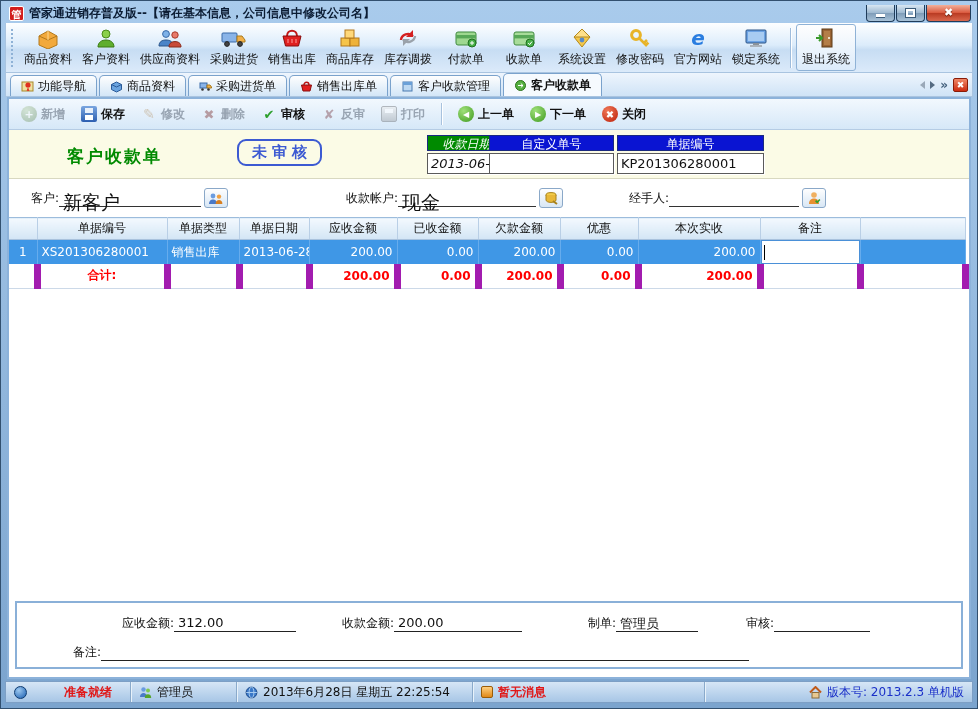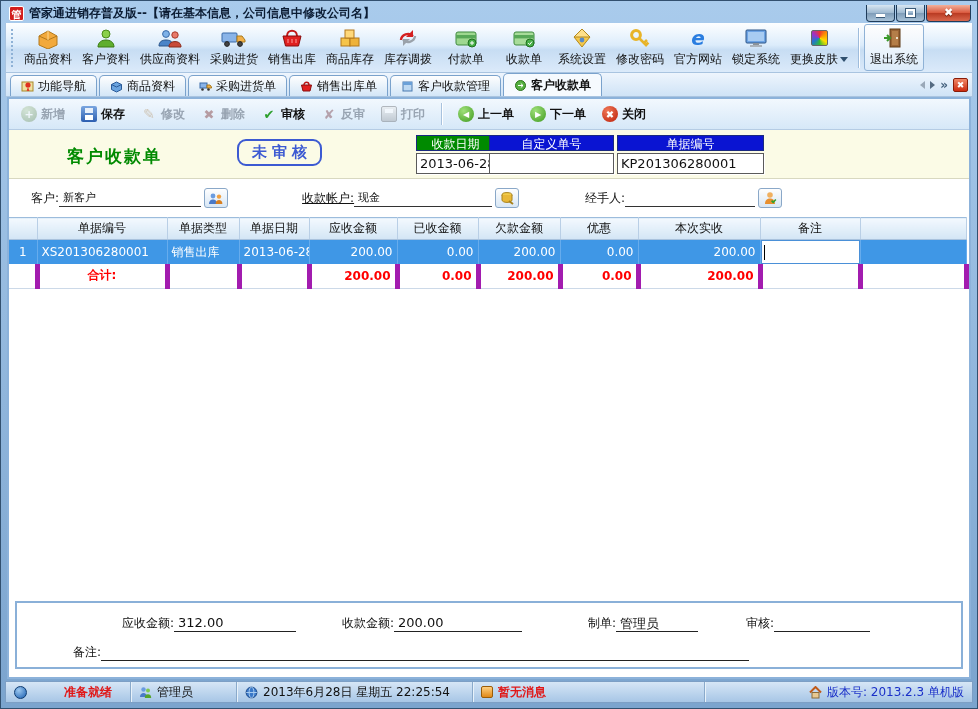--- a/index.html
+++ b/index.html
@@ -86,47 +86,47 @@
   .dicon.printer::after { content:""; position:absolute; top:2px; left:3px; width:8px; height:4px; background:#fff; }
   .dicon.closer { background:radial-gradient(circle at 35% 30%,#f07858,#bb1e08); color:#fff; font-size:10px; }
   .dsep { width:1px; height:22px; background:#a8c2de; box-shadow:1px 0 0 #fff; }
 
   
   .form-header { height:49px; background:#fbfbe6; border-bottom:1px solid #d8d8c0; position:relative; }
   .form-title { position:absolute; left:58px; top:15px; font-size:17px; font-weight:bold; letter-spacing:2px; }
   .stamp { position:absolute; left:228px; top:9px; font-size:15px; font-weight:bold; letter-spacing:5px;
            padding:2px 8px 2px 13px; border:2px solid; border-radius:9px; box-shadow:0 0 0 1px #fbfbe6 inset; }
   .fieldgroup { position:absolute; top:5px; }
-  .fg-date { left:407px; width:79px; }
+  .fg-date { left:418px; width:79px;font-style:italic; }
   .fg-custom { left:480px; width:125px; }
   .fg-docno { left:608px; width:147px; }
   .fieldhead { display:block; height:16px; line-height:16px; text-align:center; color:#fff;
                border:1px solid #1a2a80; font-size:12px; }
   .fieldbox { margin-top:2px; height:21px; background:#fff; border:1px solid #5a5a5a;
               box-shadow:1px 1px 0 #fff; font-size:13px; padding:2px 3px; white-space:nowrap; overflow:hidden; }
 
   
   .party-row { height:38px; background:#fff; display:flex; align-items:center; padding-left:22px; }
   .plabel { white-space:nowrap; }
-  .pvalue { display:inline-block; border-bottom:1px solid #333; height:17px; padding:0 4px; font-size:11px; }
+  .pvalue { display:inline-block; border-bottom:1px solid #333; height:17px; padding:0 4px; font-size:19px; }
   .pbtn { width:24px; height:20px; margin-left:3px; border:1px solid #8aa8c8; border-radius:3px;
           background:linear-gradient(#fefefe,#d8e7f5); display:inline-flex; align-items:center; justify-content:center; }
 
   
   .gridwrap { flex:1; display:flex; flex-direction:column; background:#fff; }
   table.grid { border-collapse:collapse; table-layout:fixed; width:100%; border-top:1px solid #9cbcdc; }
   table.grid th { height:22px; background:linear-gradient(#f3f9fe,#d3e5f5); border-right:1px solid #b9cfe6;
                   border-bottom:1px solid #a9c2dd; font-weight:normal; font-size:12px; }
   table.grid td { height:24px; padding:0 4px; border-right:1px solid #d8e4f0; white-space:nowrap; overflow:hidden; }
   tr.sel td { color:#fff; border-right-color:#66aced; }
   tr.sel td.remark-cell { padding:0; }
   .editor { height:24px; background:#fff; border:1px solid #4a90d8; display:flex; align-items:center; padding-left:2px; }
   .caret { width:1px; height:15px; background:#000; }
   td.num, th.num { text-align:right; }
-  tr.total td { font-weight:bold; border-right:5px solid #a21caf; border-bottom:1px solid #ccd9e8; }
+  tr.total td { font-weight:bold; border-right:7px solid #a21caf; border-bottom:1px solid #ccd9e8; }
   tr.total td.tlabel2 { text-align:center; }
   .fill { flex:1; background:#fff; }
 
   
   .bottom-panel { margin:4px 6px 8px; border:2px solid #8ab0d8; background:#fff; height:68px; padding:12px 0 0 14px; }
   .sumrow { display:flex; align-items:flex-end;justify-content:center; }
   .sumrow2 { margin-top:12px; padding-left:42px; display:flex; align-items:flex-end; }
   .sval { display:inline-block; border-bottom:1px solid #222; height:17px; font-size:13px; padding:0 4px; }
   .sl { white-space:nowrap; }
 
@@ -304,29 +304,20 @@
         <svg width="24" height="22" viewBox="0 0 24 22">
             <rect x="2" y="3" width="20" height="13" rx="1" fill="#6ea4e4" stroke="#2a5488"></rect>
             <rect x="4" y="5" width="16" height="9" fill="#a8ccf2"></rect>
             <rect x="9" y="16" width="6" height="2" fill="#8a929a"></rect>
             <rect x="6" y="18" width="12" height="2" fill="#aab2ba"></rect>
           </svg>
       </span>
       <span class="tlabel">锁定系统</span>
     </div>
 
-    <div class="tbtn">
-      <span class="ticon">
-          <span class="skin-swatch"></span>
-        </span>
-      <span class="tlabel" style="display:flex;align-items:center;">
-        <span>更换皮肤</span>
-        <span class="dd-arrow"></span>
-      </span>
-    </div>
 
     <span class="tsep"></span>
 
     <div class="tbtn exit">
       <span class="ticon">
         <svg width="24" height="22" viewBox="0 0 24 22">
             <rect x="8" y="2" width="10" height="18" fill="#9a6434" stroke="#5c3a16"></rect>
             <rect x="10" y="4" width="6" height="14" fill="#b47e48"></rect>
             <circle cx="15" cy="11" r="1" fill="#ffe"></circle>
             <path d="M2 11h6M5 8l3 3-3 3" stroke="#3a9a2a" stroke-width="2" fill="none"></path>
@@ -473,21 +464,21 @@
       <span class="pvalue" style="width:142px;">新客户</span>
       <span class="pbtn">
         <svg width="16" height="13" viewBox="0 0 16 13">
             <circle cx="5" cy="4" r="2.4" fill="#6a9ce0"></circle>
             <path d="M1 12c0-3.4 2-4.6 4-4.6s4 1.2 4 4.6z" fill="#4a7ac8"></path>
             <circle cx="11" cy="4.6" r="2.2" fill="#f0a040"></circle>
             <path d="M7.6 12c0-3 1.6-4 3.4-4s3.4 1 3.4 4z" fill="#d88020"></path>
           </svg>
       </span>
 
-      <span class="plabel" style="margin-left:74px;text-decoration:underline;">收款帐户:</span>
+      <span class="plabel" style="margin-left:118px;">收款帐户:</span>
       <span class="pvalue" style="width:138px;">现金</span>
       <span class="pbtn">
         <svg width="15" height="14" viewBox="0 0 15 14">
             <ellipse cx="7" cy="4" rx="5" ry="2.4" fill="#f2cc4a" stroke="#a8821c"></ellipse>
             <path d="M2 4v5c0 1.4 2.3 2.4 5 2.4s5-1 5-2.4V4" fill="#e8b838" stroke="#a8821c"></path>
             <path d="M9 10l4 3" stroke="#a8821c" stroke-width="2"></path>
           </svg>
       </span>
 
       <span class="plabel" style="margin-left:66px;">经手人:</span>

